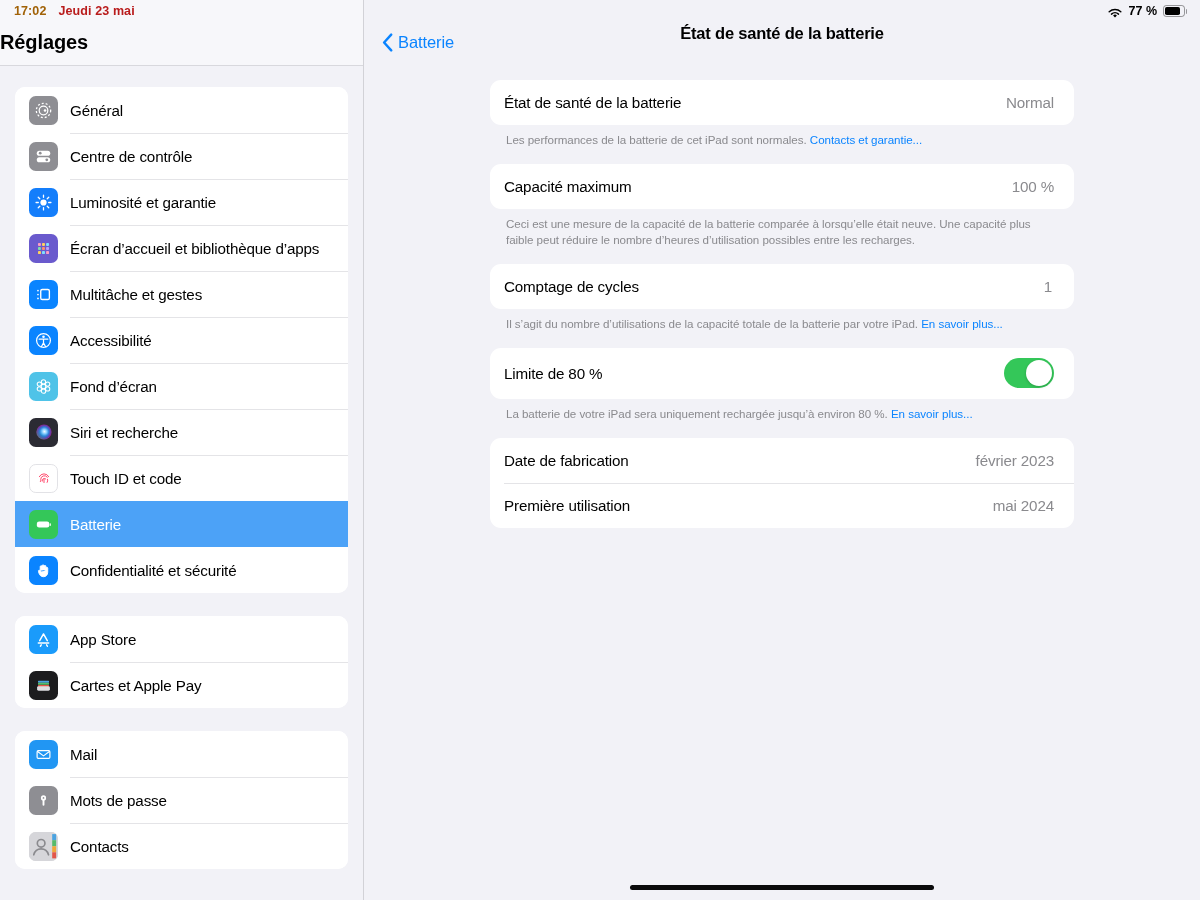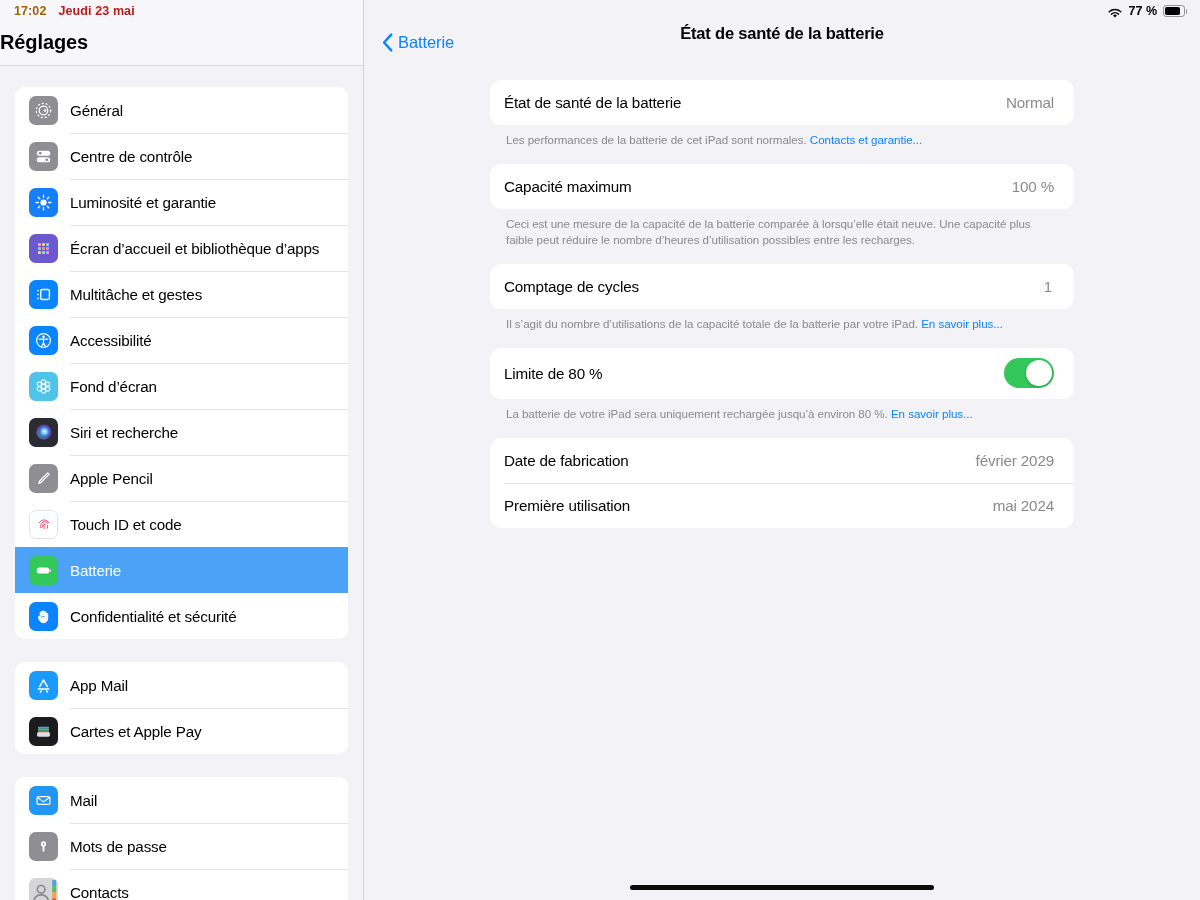--- a/index.html
+++ b/index.html
@@ -295,28 +295,20 @@
                   <stop offset="55%" stop-color="#0a84ff" stop-opacity="0"></stop>
                 </linearGradient>
               </defs>
               <circle cx="11" cy="11" r="7.6" fill="url(#siriG)"></circle>
               <circle cx="11" cy="11" r="7.6" fill="url(#siriG2)"></circle>
             </svg>
           </span>
           <span class="srow-label">Siri et recherche</span>
         </div>
 
-        <div class="srow">
-          <span class="srow-icon ic-gray">
-            <svg viewBox="0 0 22 22" width="19" height="19">
-              <path d="M15.9 4.6l1.6 1.6-9.6 9.6-2.4.8.8-2.4 9.6-9.6z" fill="none" stroke="#fff" stroke-width="1.4" stroke-linejoin="round"></path>
-            </svg>
-          </span>
-          <span class="srow-label">Apple Pencil</span>
-        </div>
 
         <div class="srow">
           <span class="srow-icon ic-white">
             <svg viewBox="0 0 22 22" width="18" height="18">
               <g fill="none" stroke="#ff2d55" stroke-width="1.05" stroke-linecap="round">
                 <path d="M5.2 9.4a6.6 6.6 0 0 1 11.6 0"></path>
                 <path d="M6.9 12.6a4.6 4.6 0 0 1 8.2-2.6"></path>
                 <path d="M8.8 14.8a2.7 2.7 0 0 1 4.4-2.6"></path>
                 <path d="M11 16.6v-4.2"></path>
                 <path d="M15.4 12.6a4.6 4.6 0 0 1-.5 3.8"></path>
@@ -349,21 +341,21 @@
       </div>
 
       <div class="group">
         <div class="srow">
           <span class="srow-icon ic-appstore">
             <svg viewBox="0 0 22 22" width="19" height="19">
               <path d="M11 4.6l4.4 7.7M11 4.6L6.6 12.3M5 15h12" stroke="#fff" stroke-width="1.7" fill="none" stroke-linecap="round"></path>
               <path d="M8.4 17.2l-1 1.6M14.6 17.2l.9 1.6" stroke="#fff" stroke-width="1.7" fill="none" stroke-linecap="round"></path>
             </svg>
           </span>
-          <span class="srow-label">App Mail</span>
+          <span class="srow-label">App Store</span>
         </div>
         <div class="srow">
           <span class="srow-icon ic-black">
             <svg viewBox="0 0 22 22" width="19" height="19">
               <rect x="4.6" y="5.4" width="12.8" height="2.3" rx=".7" fill="#4aa3e0"></rect>
               <rect x="4.6" y="7.9" width="12.8" height="2.3" rx=".7" fill="#56bb6b"></rect>
               <rect x="4.6" y="10.4" width="12.8" height="2.3" rx=".7" fill="#e2564a"></rect>
               <rect x="3.6" y="11.8" width="14.8" height="5.2" rx="1.6" fill="#dedee2"></rect>
             </svg>
           </span>
@@ -471,21 +463,21 @@
         </div>
         <div class="footnote">
           <span>La batterie de votre iPad sera uniquement rechargée jusqu’à environ 80 %. </span><a href="#">En savoir plus...</a>
         </div>
       </div>
 
       <div class="blk">
         <div class="card">
           <div class="crow">
             <span class="crow-label">Date de fabrication</span>
-            <span class="crow-value">février 2029</span>
+            <span class="crow-value">février 2023</span>
           </div>
           <div class="crow">
             <span class="crow-label">Première utilisation</span>
             <span class="crow-value">mai 2024</span>
           </div>
         </div>
       </div>
 
     </div>
 

